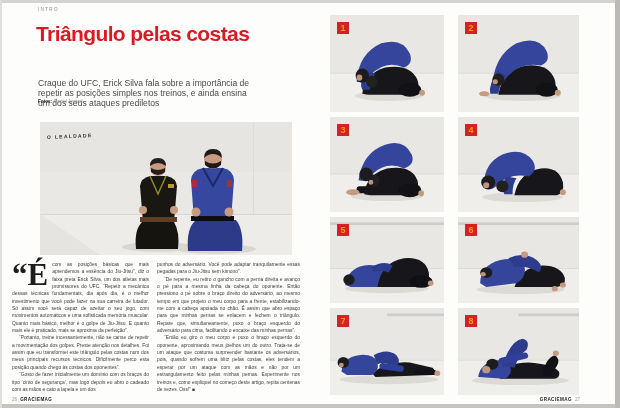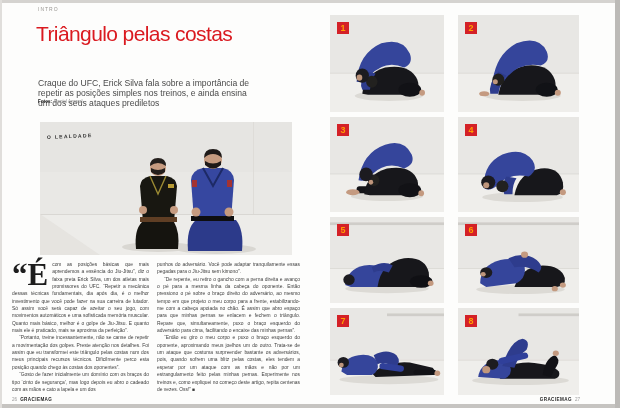--- a/index.html
+++ b/index.html
@@ -8,21 +8,21 @@
   
   .edge{position:absolute;}
   .edge-top{left:0;top:0;width:620px;height:3px;background:#d5d3d0;}
   .edge-bottom{left:0;top:404px;width:620px;height:4px;background:#c6c4c1;}
   .edge-right{left:615px;top:0;width:5px;height:408px;background:#bcbab7;}
   .edge-left{left:0;top:0;width:2px;height:408px;background:#e0ded b;}
   .edge-left{background:#e0dedb;}
 
   
   .kicker{position:absolute;left:38px;top:6px;font-size:5px;letter-spacing:1px;color:#9a9793;}
-  .title{position:absolute;left:36px;top:22px;font-size:21px;font-weight:normal;
+  .title{position:absolute;left:36px;top:22px;font-size:21px;font-weight:bold;
          letter-spacing:-0.6px;color:#da1a20;white-space:nowrap;text-align:right;}
   .dek{position:absolute;left:38px;top:62px;width:214px;font-size:8.6px;line-height:10px;color:#4a4a4a;margin-top:16px;}
   .credit{position:absolute;left:38px;top:99px;font-size:4.6px;color:#8a8a8a;}
   .credit b{color:#1c1c1c;margin-right:2px;}
   .main-photo{position:absolute;left:40px;top:122px;width:252px;height:133px;overflow:hidden;}
   .main-photo svg{display:block;width:100%;height:100%;}
   .wall-text{position:absolute;left:7px;top:11px;font-size:5px;font-weight:bold;color:#2b2b2b;
              letter-spacing:1.3px;transform:rotate(-2.5deg);white-space:nowrap;}
 
   .bodycol{position:absolute;top:261px;font-size:4.9px;line-height:7.35px;color:#3d3d3d;

